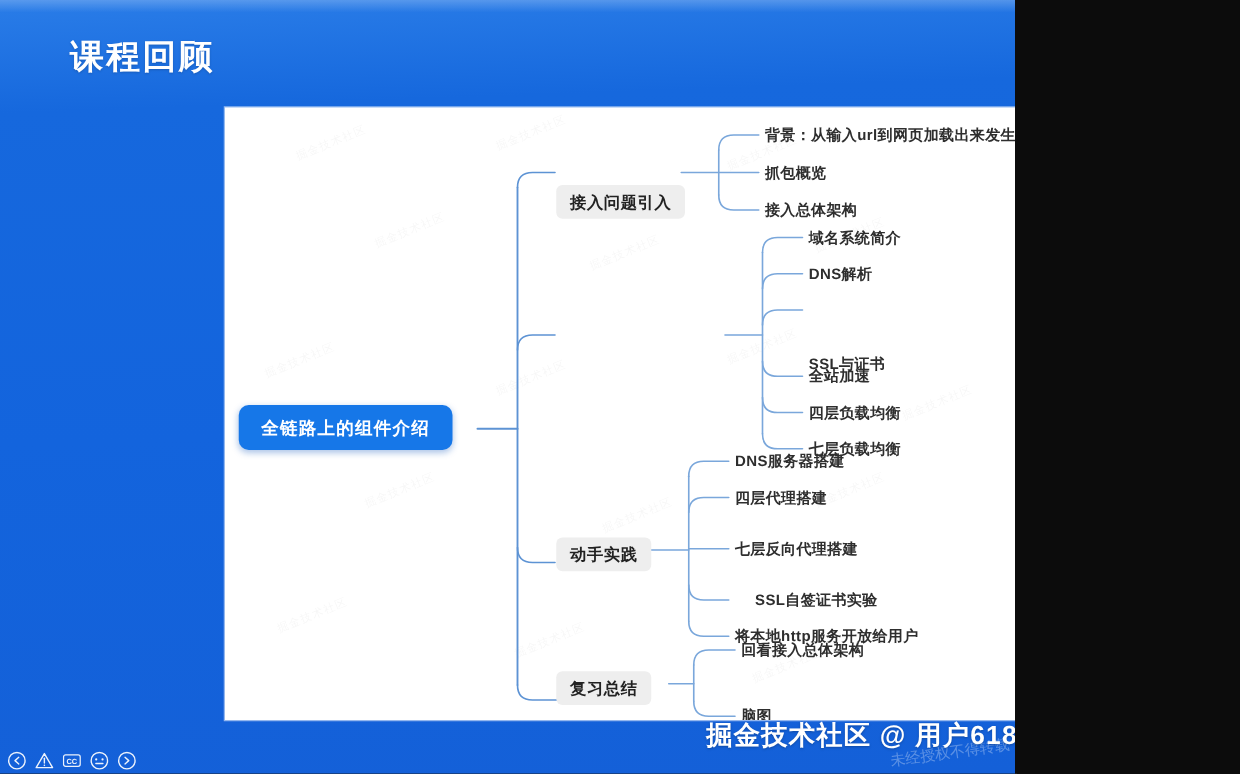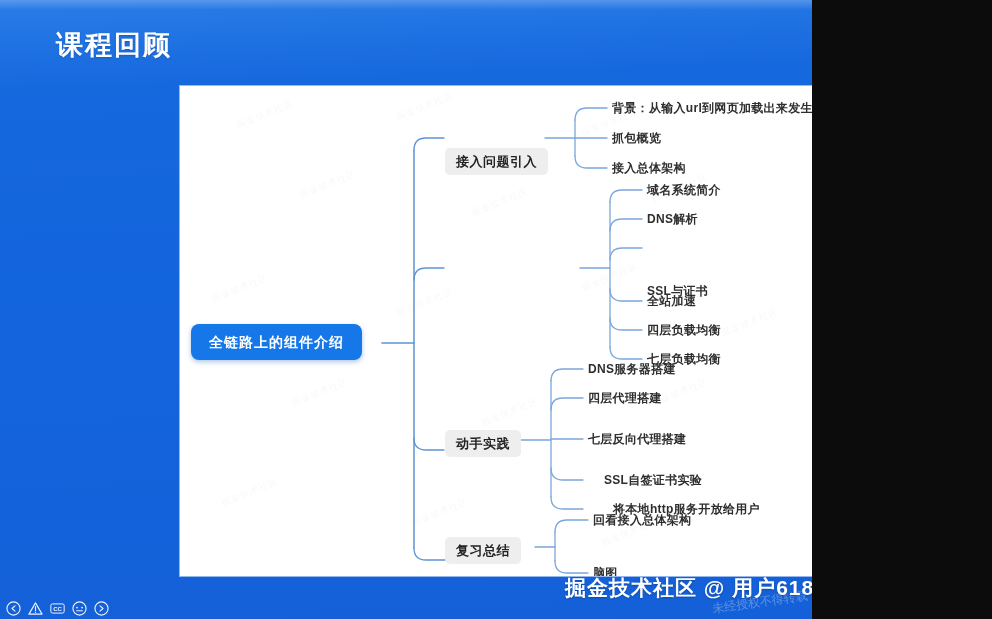--- a/index.html
+++ b/index.html
@@ -226,21 +226,21 @@
     <div class="node lvl3" style="left:467px; top:127px;">DNS解析</div>
     <div class="node lvl3" style="left:467px; top:156px;margin-top:43px;">SSL与证书</div>
     <div class="node lvl3" style="left:467px; top:209px;">全站加速</div>
     <div class="node lvl3" style="left:467px; top:238px;">四层负载均衡</div>
     <div class="node lvl3" style="left:467px; top:267px;">七层负载均衡</div>
 
     <div class="node lvl3" style="left:408px; top:277px;">DNS服务器搭建</div>
     <div class="node lvl3" style="left:408px; top:306px;">四层代理搭建</div>
     <div class="node lvl3" style="left:408px; top:347px;">七层反向代理搭建</div>
     <div class="node lvl3" style="left:408px; top:388px;margin-left:16px;">SSL自签证书实验</div>
-    <div class="node lvl3" style="left:408px; top:417px;margin-left:25px;">将本地http服务开放给用户</div>
+    <div class="node lvl3" style="left:408px; top:417px;">将本地http服务开放给用户</div>
 
     <div class="node lvl3" style="left:413px; top:428px;">回看接入总体架构</div>
     <div class="node lvl3" style="left:413px; top:481px;">脑图</div>
 
   </div>
 
   <div class="corner-watermark">未经授权不得转载</div>
   <div class="bottom-watermark">掘金技术社区 @ 用户618161112415</div>
 
   <div class="toolbar">

